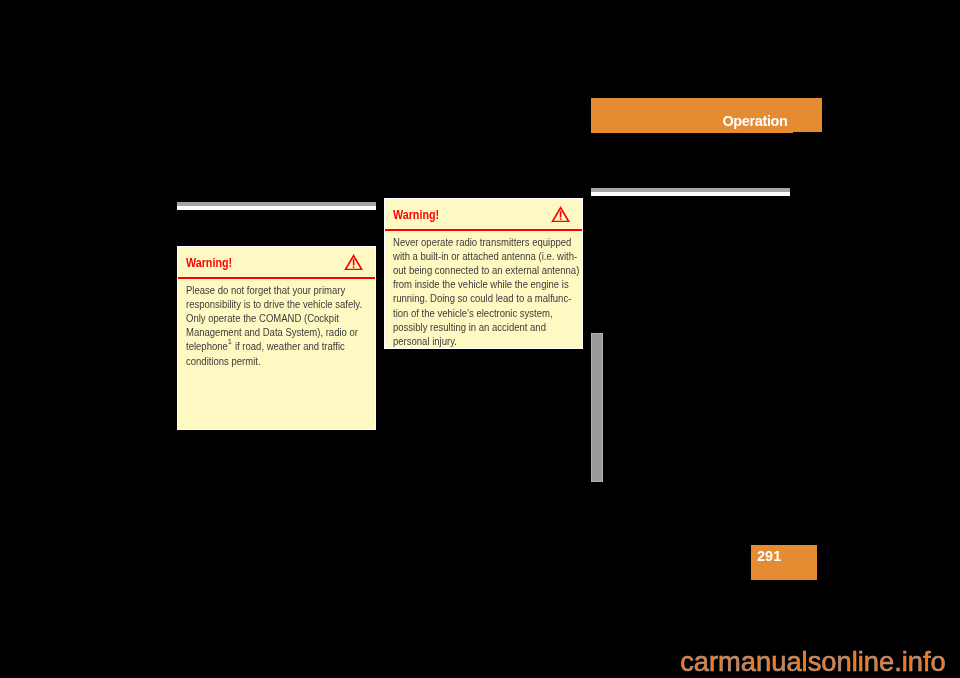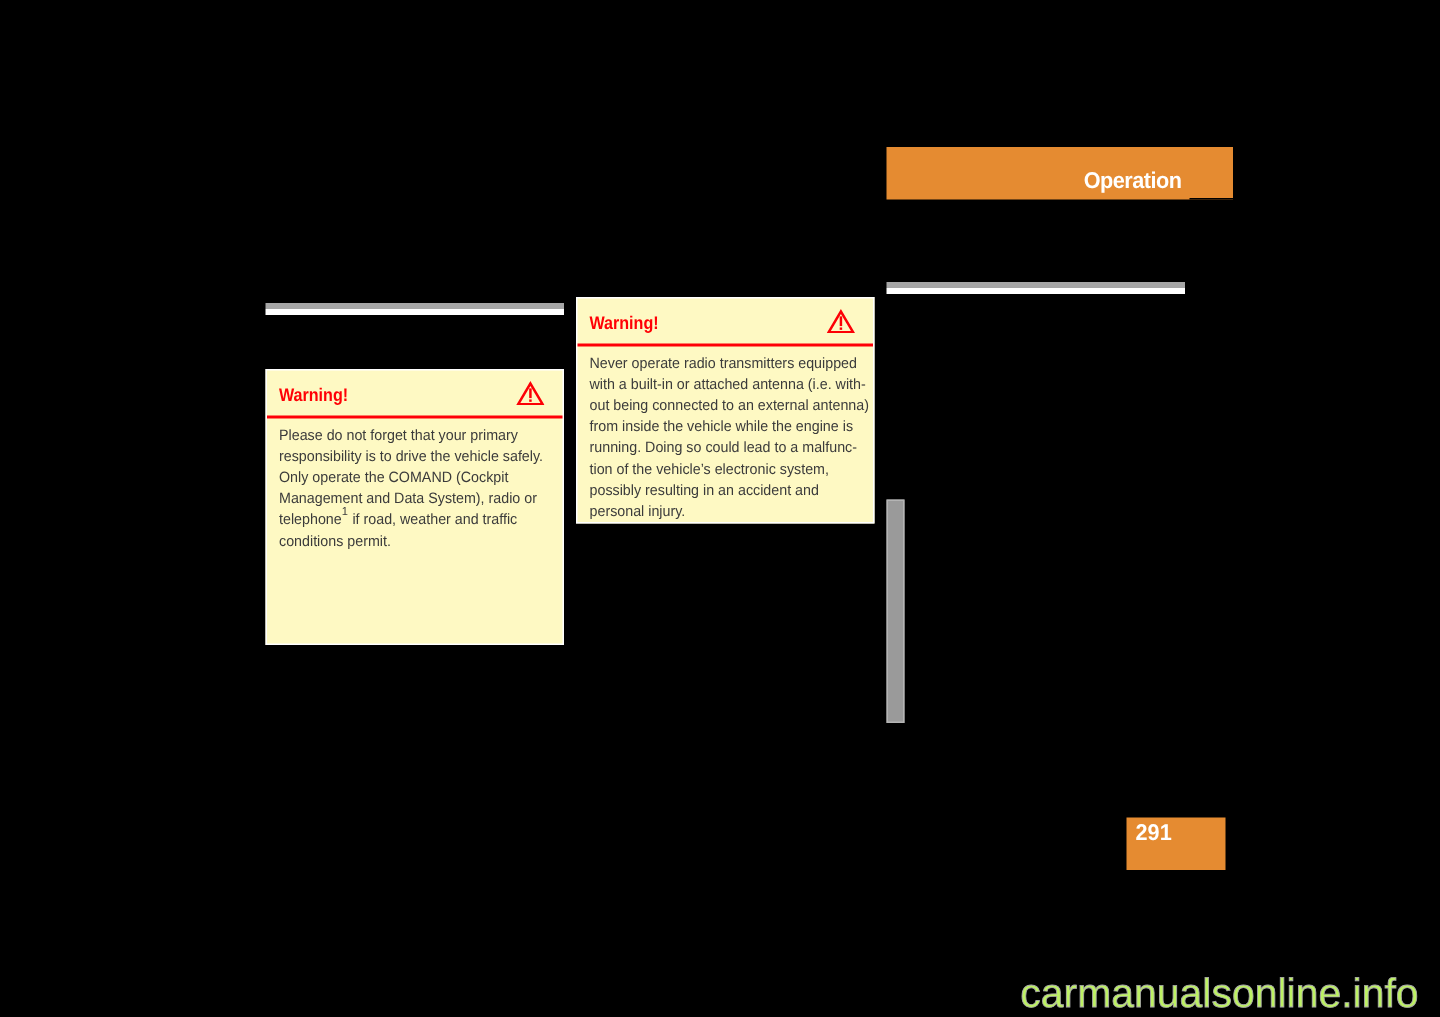--- a/index.html
+++ b/index.html
@@ -43,21 +43,21 @@
   
   .vtab{position:absolute;left:591px;top:333px;width:12px;height:149px;
       background:#9a9a9a;border:1px solid #b4b4b4;box-sizing:border-box;}
 
   
   .pagenum{position:absolute;left:724px;top:545px;width:66px;height:35px;background:#e58b31;margin-left:27px;}
   .pagenum span{position:absolute;left:6.1px;top:3.1px;color:#fff;
        font-size:15.2px;font-weight:bold;letter-spacing:0.05px;line-height:15.2px;transform:scaleX(0.95);transform-origin:left top;}
 
   
-  .watermark{position:absolute;left:680.2px;top:647.6px;color:#bef264;-webkit-text-stroke:0.55px #a8a8a8;
+  .watermark{position:absolute;left:680.2px;top:647.6px;color:#f97316;-webkit-text-stroke:0.55px #a8a8a8;
       font-size:27.3px;letter-spacing:0px;line-height:27.3px;white-space:pre;}
 </style>
 </head>
 <body>
 
 <div class="page">
 
   <div class="chapter-banner">
     <span class="label">Operation</span>
     <span class="edge-nick"></span>

